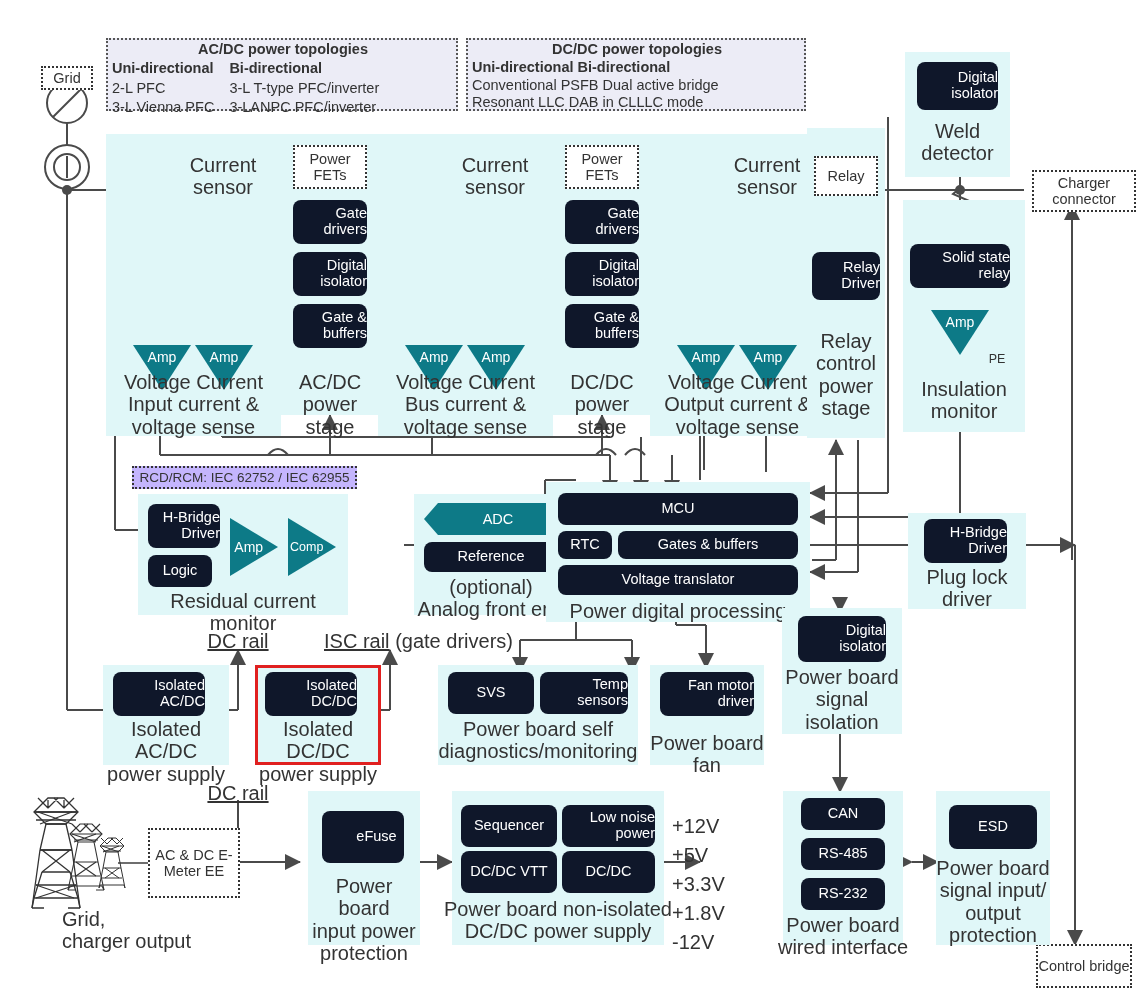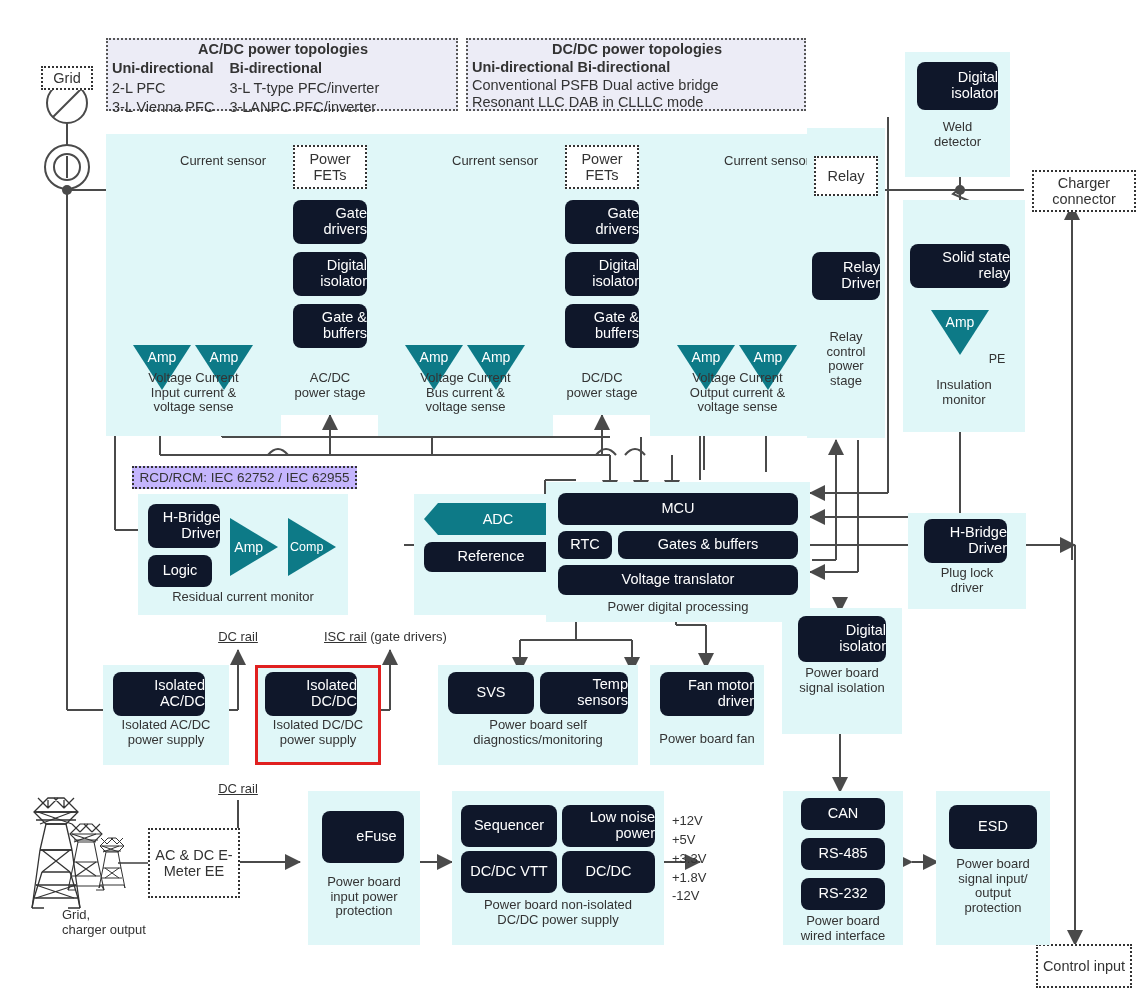--- a/index.html
+++ b/index.html
@@ -3,21 +3,21 @@
 <meta charset="utf-8">
 <style>
   html,body{margin:0;padding:0;background:#ffffff;}
   body{width:1143px;height:999px;font-family:"Liberation Sans",sans-serif;color:#333333;overflow:hidden;}
   #root{position:relative;width:1143px;height:999px;}
 
   
   .panel{position:absolute;background:#e0f7f8;box-sizing:border-box;}
   .blk{position:absolute;background:#0f172a;color:#ffffff;display:flex;align-items:center;justify-content:center;
        text-align:right;line-height:1.08;box-sizing:border-box;font-size:14.5px;border-radius:8px;}
-  .lbl{position:absolute;color:#333333;text-align:center;line-height:1.12;font-size:13px;}
+  .lbl{position:absolute;color:#333333;text-align:center;line-height:1.12;font-size:20px;}
   .dash{position:absolute;border:2px dotted #333;background:#ffffff;display:flex;align-items:center;justify-content:center;
         text-align:center;line-height:1.12;box-sizing:border-box;font-size:14.5px;color:#333;}
   .dashlav{position:absolute;border:2px dotted #555;background:#ececf6;box-sizing:border-box;}
   .redbox{position:absolute;border:3px solid #e02020;box-sizing:border-box;pointer-events:none;}
   .tri{position:absolute;}
   .tri span{position:absolute;left:0;right:0;top:4px;text-align:center;color:#fff;font-size:14px;}
   .tri.right span{top:50%;transform:translateY(-50%);left:0;right:22%;}
   svg.ov{position:absolute;left:0;top:0;width:1143px;height:999px;pointer-events:none;}
   .topo{position:absolute;font-size:14.5px;color:#333;line-height:1.2;}
   .topo .t{font-weight:bold;text-align:center;display:block;margin-bottom:1px;}
@@ -224,21 +224,21 @@
     <span class="r">Resonant LLC DAB in CLLLC mode</span>
   </div>
 
   <div class="dash" style="left:41px;top:66px;width:52px;height:24px;">
     <span>Grid</span>
   </div>
   <div class="dash" style="left:1032px;top:170px;width:104px;height:42px;">
     <span>Charger connector</span>
   </div>
   <div class="dash" style="left:1036px;top:944px;width:96px;height:44px;">
-    <span>Control input</span>
+    <span>Control bridge</span>
   </div>
 
   <div class="panel" style="left:106px;top:134px;width:175px;height:302px;"></div>
   <div class="lbl" style="left:163px;top:154px;width:120px;">Current sensor</div>
   <div class="tri" style="left:133px;top:345px;width:58px;height:45px;">
     <svg width="58" height="45">
         <polygon points="0,0 58,0 29,45" fill="#0d7a87"></polygon>
       </svg>
     <span>Amp</span>
   </div>
@@ -372,20 +372,24 @@
   <div class="lbl" style="left:138px;top:590px;width:210px;">Residual current monitor</div>
 
   <div class="panel" style="left:414px;top:494px;width:154px;height:121px;"></div>
   <div style="position:absolute;left:424px;top:503px;width:134px;height:32px;">
     <svg width="134" height="32">
         <polygon points="0,16 14,0 134,0 134,32 14,32" fill="#0d7a87"></polygon>
       </svg>
     <span style="position:absolute;left:14px;right:0;top:50%;transform:translateY(-50%);text-align:center;color:#fff;font-size:14.5px;">ADC</span>
   </div>
   <div class="blk" style="left:424px;top:542px;width:134px;height:30px;">Reference</div>
+  <div class="lbl" style="left:414px;top:576px;width:154px;">
+    <div>(optional)</div>
+    <div>Analog front end</div>
+  </div>
 
   <div class="panel" style="left:546px;top:482px;width:264px;height:140px;"></div>
   <div class="blk" style="left:558px;top:493px;width:240px;height:32px;">MCU</div>
   <div class="blk" style="left:558px;top:531px;width:54px;height:28px;">RTC</div>
   <div class="blk" style="left:618px;top:531px;width:180px;height:28px;">Gates &amp; buffers</div>
   <div class="blk" style="left:558px;top:565px;width:240px;height:30px;">Voltage translator</div>
   <div class="lbl" style="left:546px;top:600px;width:264px;">Power digital processing</div>
 
   <div class="panel" style="left:908px;top:513px;width:118px;height:96px;"></div>
   <div class="blk" style="left:924px;top:519px;width:83px;height:44px;">H-Bridge Driver</div>

